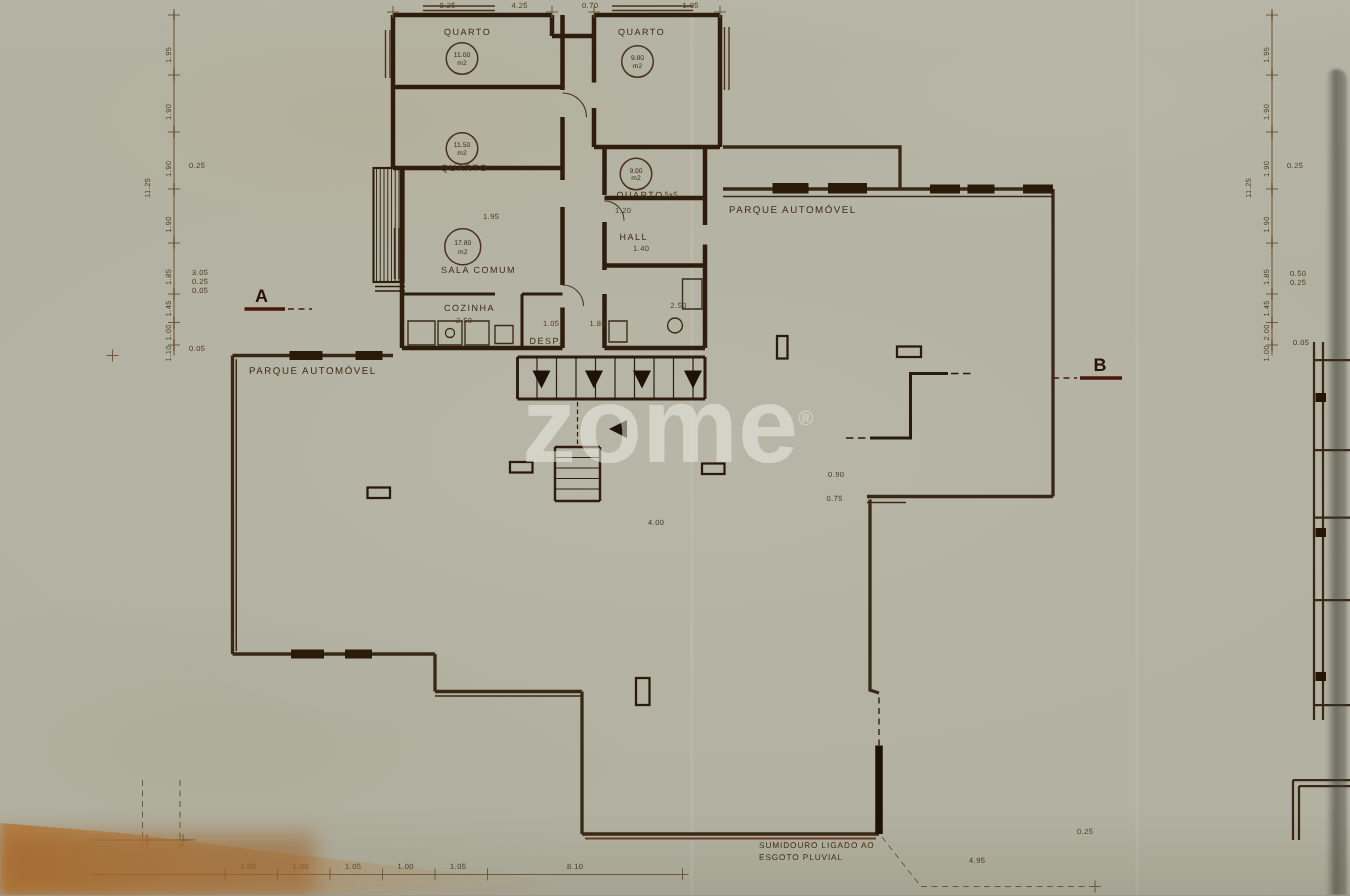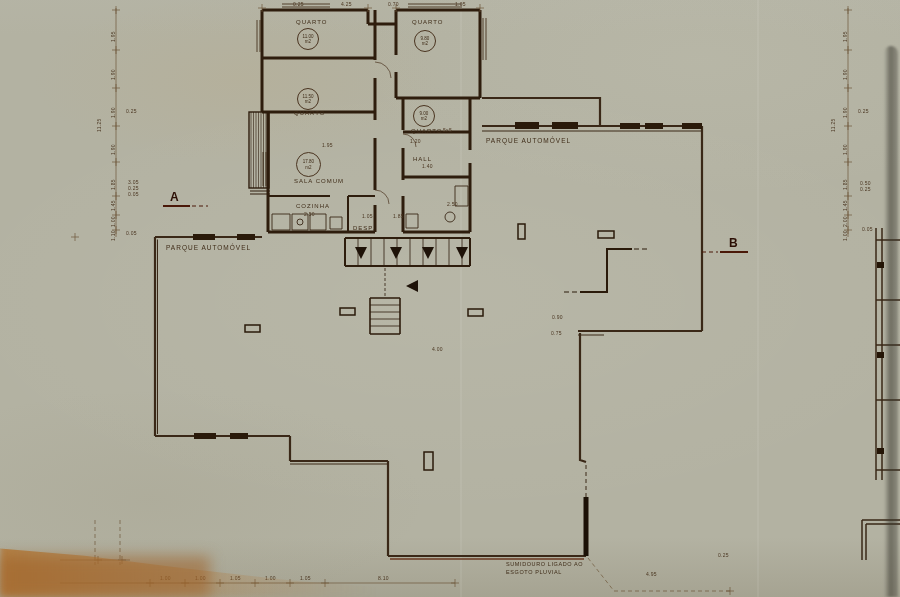--- a/index.html
+++ b/index.html
@@ -266,17 +266,18 @@
   <span class="dim" style="left:322px;top:143px">1.95</span>
   <span class="dim" style="left:422px;top:164px">1.40</span>
   <span class="dim" style="left:410px;top:139px">1.20</span>
   <span class="dim" style="left:443px;top:128px">5x5</span>
   <span class="dim" style="left:552px;top:315px">0.90</span>
   <span class="dim" style="left:551px;top:331px">0.75</span>
   <span class="dim" style="left:432px;top:347px">4.00</span>
   <span class="dim" style="left:646px;top:572px">4.95</span>
   <span class="dim" style="left:718px;top:553px">0.25</span>
 
+  <div class="watermark"><span>zome</span><sup>®</sup></div>
 
   <div class="stain-bl"></div>
   <div class="stain-bl2"></div>
   <div class="shadow-band"></div>
 </div>
 
 </body></html>

